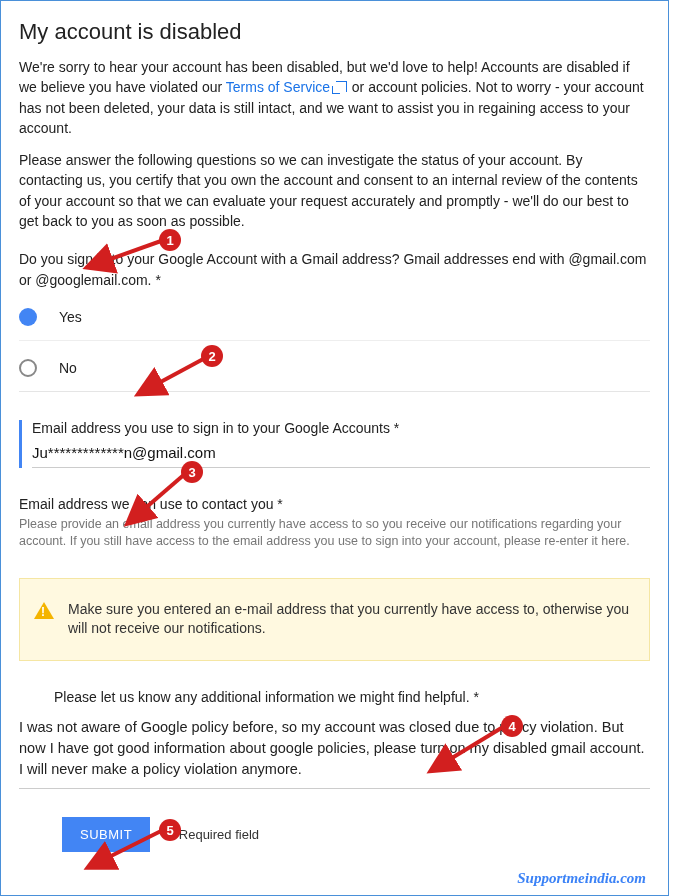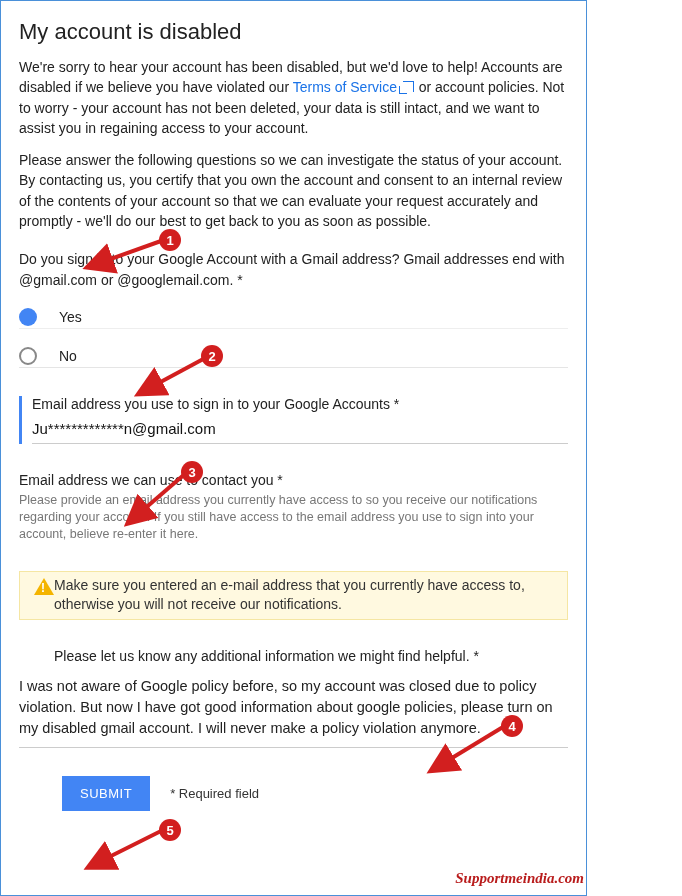--- a/index.html
+++ b/index.html
@@ -1,42 +1,42 @@
 <!DOCTYPE html>
 <html><head>
 <meta charset="utf-8">
 <style>
   * { box-sizing: border-box; margin: 0; padding: 0; }
   body { font-family: Arial, Helvetica, sans-serif; background: #fff; }
-  .page { width: 587px; height: 896px; border: 1px solid #4a90d9; position: relative; padding: 18px 18px 0 18px; overflow: hidden; }
+  .page { width: 669px; height: 896px; border: 1px solid #4a90d9; position: relative; padding: 18px 18px 0 18px; overflow: hidden; }
   h1 { font-size: 22px; font-weight: 400; color: #222; margin-bottom: 12px; }
   .intro { font-size: 14px; color: #222; line-height: 1.45; margin-bottom: 12px; }
   .intro a { color: #1a73e8; text-decoration: none; }
   .extlink { display: inline-block; width: 11px; height: 11px; border: 1.5px solid #1a73e8; border-bottom: none; border-left: none; position: relative; margin-left: 2px; margin-right: 1px; vertical-align: 0px;}
   .extlink::after { content:""; position:absolute; width:7px; height:7px; border:1.5px solid #1a73e8; border-top:none; border-right:none; left:-4px; top:4px;}
   .question { font-size: 14px; color: #222; line-height: 1.45; margin-top: 18px; }
-  .radio-row { display: flex; align-items: center; padding: 18px 0 2px 0; border-bottom: 1px solid #eee; font-size: 14px; color: #222; }
+  .radio-row { display: flex; align-items: center; padding: 18px 0 14px 0; border-bottom: 1px solid #eee; font-size: 14px; color: #222; }
   .radio-row:last-of-type { border-bottom: 1px solid #ddd; }
   .radio { width: 18px; height: 18px; border-radius: 50%; margin-right: 22px; display:flex; align-items:center; justify-content:center; }
   .radio.selected { background: #4285f4; }
   .radio.unselected { border: 2px solid #888; background:#fff; }
   .section { margin-top: 28px; }
   .field-card { border-left: 3px solid #4285f4; padding-left: 10px; }
   .field-label { font-size: 14px; color: #222; margin-bottom: 4px; }
   .field-hint { font-size: 12.5px; color: #777; line-height: 1.35; margin-bottom: 6px; }
   .text-input { width: 100%; border: none; border-bottom: 1px solid #ccc; font-size: 15px; padding: 4px 0 6px 0; outline: none; color:#111; }
-  .alert { background: #fff9e0; border: 1px solid #f5e6a3; padding: 4px 14px; display: flex; align-items: flex-start; font-size: 14px; color: #333; line-height: 1.4; margin-top: 28px; }
+  .alert { background: #fff9e0; border: 1px solid #f5e6a3; padding: 21px 14px; display: flex; align-items: flex-start; gap: 14px; font-size: 14px; color: #333; line-height: 1.4; margin-top: 28px; }
   .warn-icon { width: 0; height: 0; border-left: 10px solid transparent; border-right: 10px solid transparent; border-bottom: 17px solid #f4b400; position: relative; flex-shrink:0; margin-top:2px;}
   .warn-icon::after { content:"!"; position:absolute; left:-3px; top:2px; color:#fff; font-weight:bold; font-size:12px;}
   .textarea-section { margin-top: 28px; }
   .multiline { width: 100%; border: none; border-bottom: 1px solid #ccc; font-size: 14.5px; line-height: 1.45; padding: 2px 0 8px 0; outline: none; color:#222; resize:none; font-family: inherit; }
   .footer-row { display:flex; align-items:center; gap: 20px; margin-top: 28px; margin-left: 43px; }
   .submit-btn { background: #4285f4; color: #fff; border: none; font-size: 13px; letter-spacing: 0.5px; padding: 10px 18px; cursor: pointer; }
   .req { font-size: 13px; color: #333; }
-  .watermark { position: absolute; right: 2px; bottom: 8px; font-family: "Times New Roman", serif; font-style: italic; font-weight: bold; font-size: 15px; color:#b91c1c; }
+  .watermark { position: absolute; right: 22px; bottom: 8px; font-family: "Times New Roman", serif; font-style: italic; font-weight: bold; font-size: 15px; color:#3b82f6; }
 
   
   .badge { position: absolute; width: 22px; height: 22px; border-radius: 50%; background: #d21f1f; color: #fff; font-size: 13px; font-weight: bold; display:flex; align-items:center; justify-content:center; z-index: 20; }
   .arrow { position: absolute; z-index: 19; }
   .arrow svg { overflow: visible; }
 </style>
 </head>
 <body>
 
 <div class="page">
@@ -62,21 +62,21 @@
     <span>No</span>
   </div>
 
   <div class="section field-card">
     <div class="field-label">Email address you use to sign in to your Google Accounts *</div>
     <input class="text-input" type="text" value="Ju*************n@gmail.com" style="">
   </div>
 
   <div class="section">
     <div class="field-label">Email address we can use to contact you *</div>
-    <div class="field-hint">Please provide an email address you currently have access to so you receive our notifications regarding your account. If you still have access to the email address you use to sign into your account, believe re-enter it here.</div>
+    <div class="field-hint">Please provide an email address you currently have access to so you receive our notifications regarding your account. If you still have access to the email address you use to sign into your account, please re-enter it here.</div>
   </div>
 
   <div class="alert">
     <span class="warn-icon"></span>
     <span>Make sure you entered an e-mail address that you currently have access to, otherwise you will not receive our notifications.</span>
   </div>
 
   <div class="textarea-section">
     <div class="field-label" style="margin-bottom:10px;margin-left:35px;">Please let us know any additional information we might find helpful. *</div>
     <div class="multiline" style="min-height:58px;">I was not aware of Google policy before, so my account was closed due to policy violation. But now I have got good information about google policies, please turn on my disabled gmail account. I will never make a policy violation anymore.</div>

